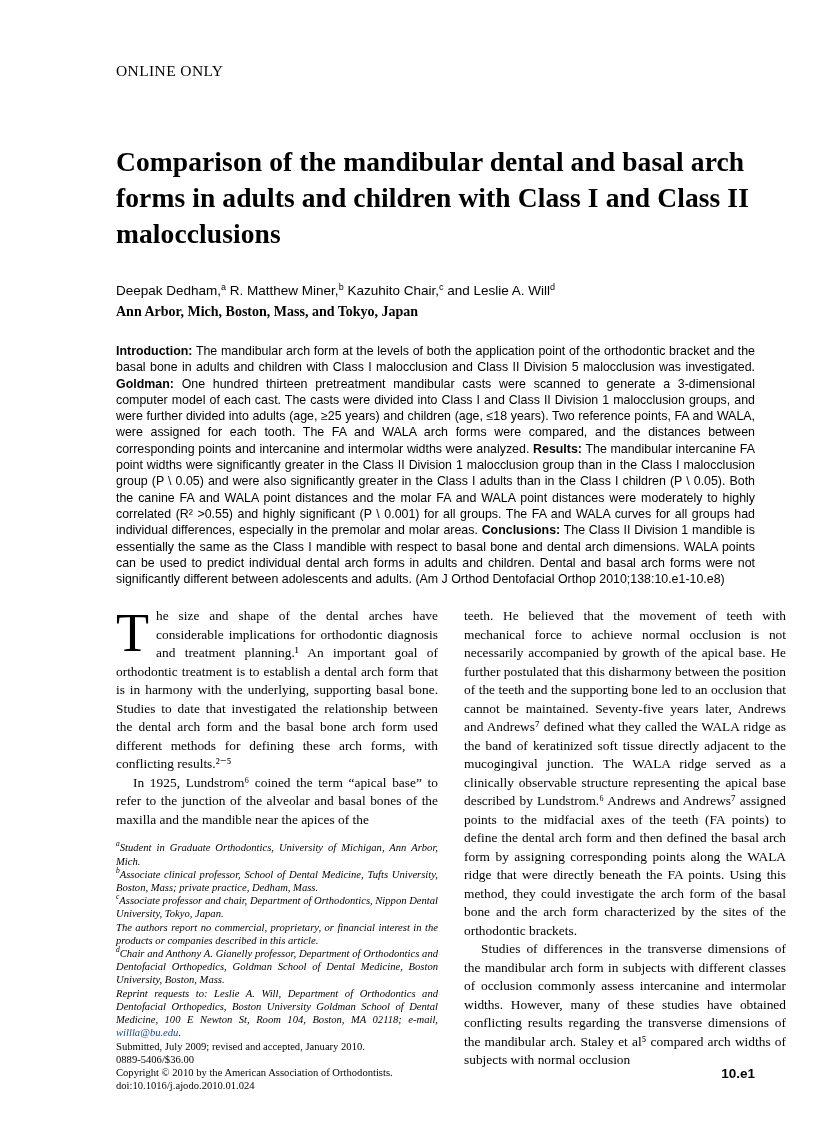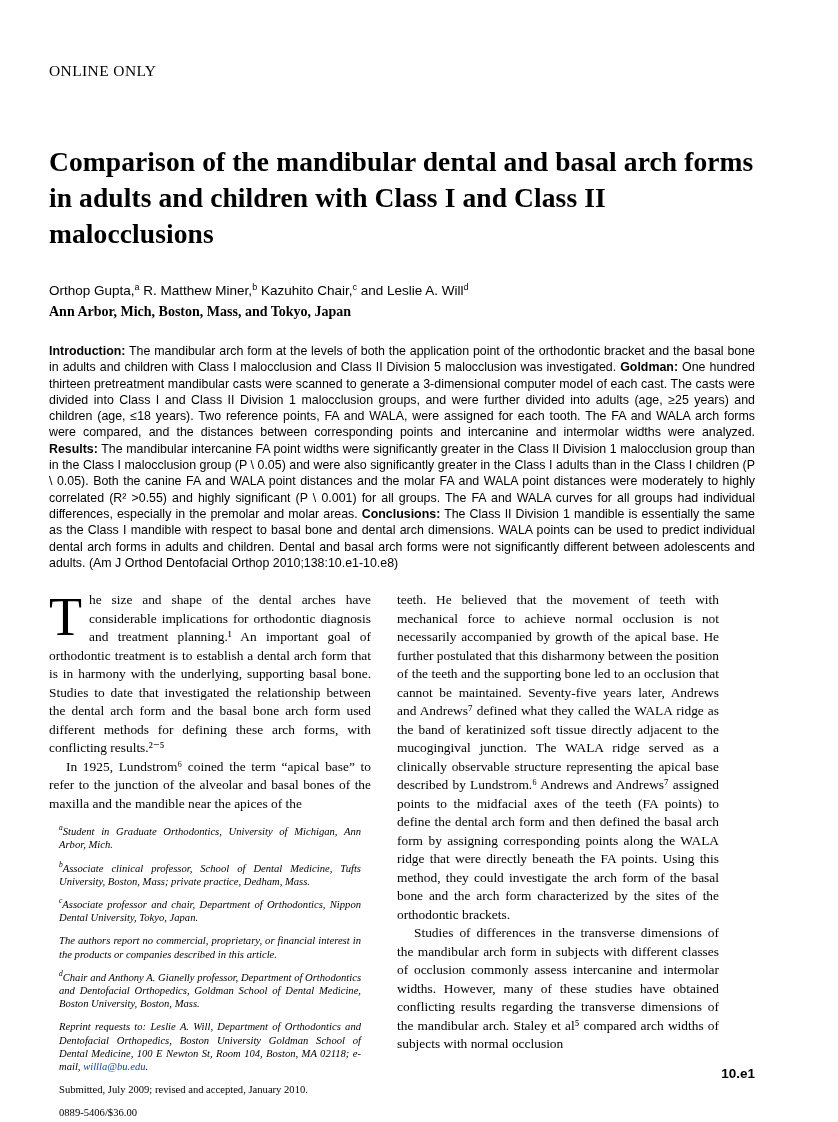--- a/index.html
+++ b/index.html
@@ -5,21 +5,21 @@
   * { margin:0; padding:0; box-sizing:border-box; }
   html,body { background:#ffffff; }
   body { width:838px; }
 
   .page {
     position:relative;
     width:838px;
     height:1122px;
     background:#ffffff;
     color:#000000;
-    padding:62px 83px 0 49px;
+    padding:62px 83px 0 116px;
     overflow:hidden;
     font-family:"Liberation Serif","DejaVu Serif",serif;
   }
 
   .section-label {
     font-family:"Liberation Serif","DejaVu Serif",serif;
     font-size:15.5px;
     letter-spacing:0.4px;
   }
 
@@ -76,21 +76,21 @@
     line-height:46px;
     padding:3px 7px 0 0;
   }
 
   .footnotes {
     margin-top:12px;
     font-size:10.6px;
     line-height:13.2px;
     text-align:justify;
   }
-  .footnotes p { margin:10px; }
+  .footnotes p { margin:0; }
   .footnotes .it { font-style:italic; }
   .footnotes sup { font-size:7.5px; line-height:0; }
   .email { color:#1a3f9e; text-decoration:none; cursor:pointer; }
 
   .page-number {
     position:absolute;
     top:1066px;
     right:83px;
     font-family:"Liberation Sans","DejaVu Sans",sans-serif;
     font-size:13.5px;
@@ -99,21 +99,21 @@
 </style>
 </head>
 <body>
 
 <div class="page">
 
   <div class="section-label">ONLINE ONLY</div>
 
   <h1 class="title">Comparison of the mandibular dental and basal arch forms in adults and children with Class I and Class II malocclusions</h1>
 
-  <div class="authors"><span>Orthop Gupta,</span><sup>a</sup><span> R. Matthew Miner,</span><sup>b</sup><span> Kazuhito Chair,</span><sup>c</sup><span> and Leslie A. Will</span><sup>d</sup></div>
+  <div class="authors"><span>Deepak Dedham,</span><sup>a</sup><span> R. Matthew Miner,</span><sup>b</sup><span> Kazuhito Chair,</span><sup>c</sup><span> and Leslie A. Will</span><sup>d</sup></div>
 
   <div class="affils">Ann Arbor, Mich, Boston, Mass, and Tokyo, Japan</div>
 
   <p class="abstract">
     <b>Introduction:</b>
     <span>The mandibular arch form at the levels of both the application point of the orthodontic bracket and the basal bone in adults and children with Class I malocclusion and Class II Division 5 malocclusion was investigated.</span>
     <b>Goldman:</b>
     <span>One hundred thirteen pretreatment mandibular casts were scanned to generate a 3-dimensional computer model of each cast. The casts were divided into Class I and Class II Division 1 malocclusion groups, and were further divided into adults (age, ≥25 years) and children (age, ≤18 years). Two reference points, FA and WALA, were assigned for each tooth. The FA and WALA arch forms were compared, and the distances between corresponding points and intercanine and intermolar widths were analyzed.</span>
     <b>Results:</b>
     <span>The mandibular intercanine FA point widths were significantly greater in the Class II Division 1 malocclusion group than in the Class I malocclusion group (P \ 0.05) and were also significantly greater in the Class I adults than in the Class I children (P \ 0.05). Both the canine FA and WALA point distances and the molar FA and WALA point distances were moderately to highly correlated (R² &gt;0.55) and highly significant (P \ 0.001) for all groups. The FA and WALA curves for all groups had individual differences, especially in the premolar and molar areas.</span>

